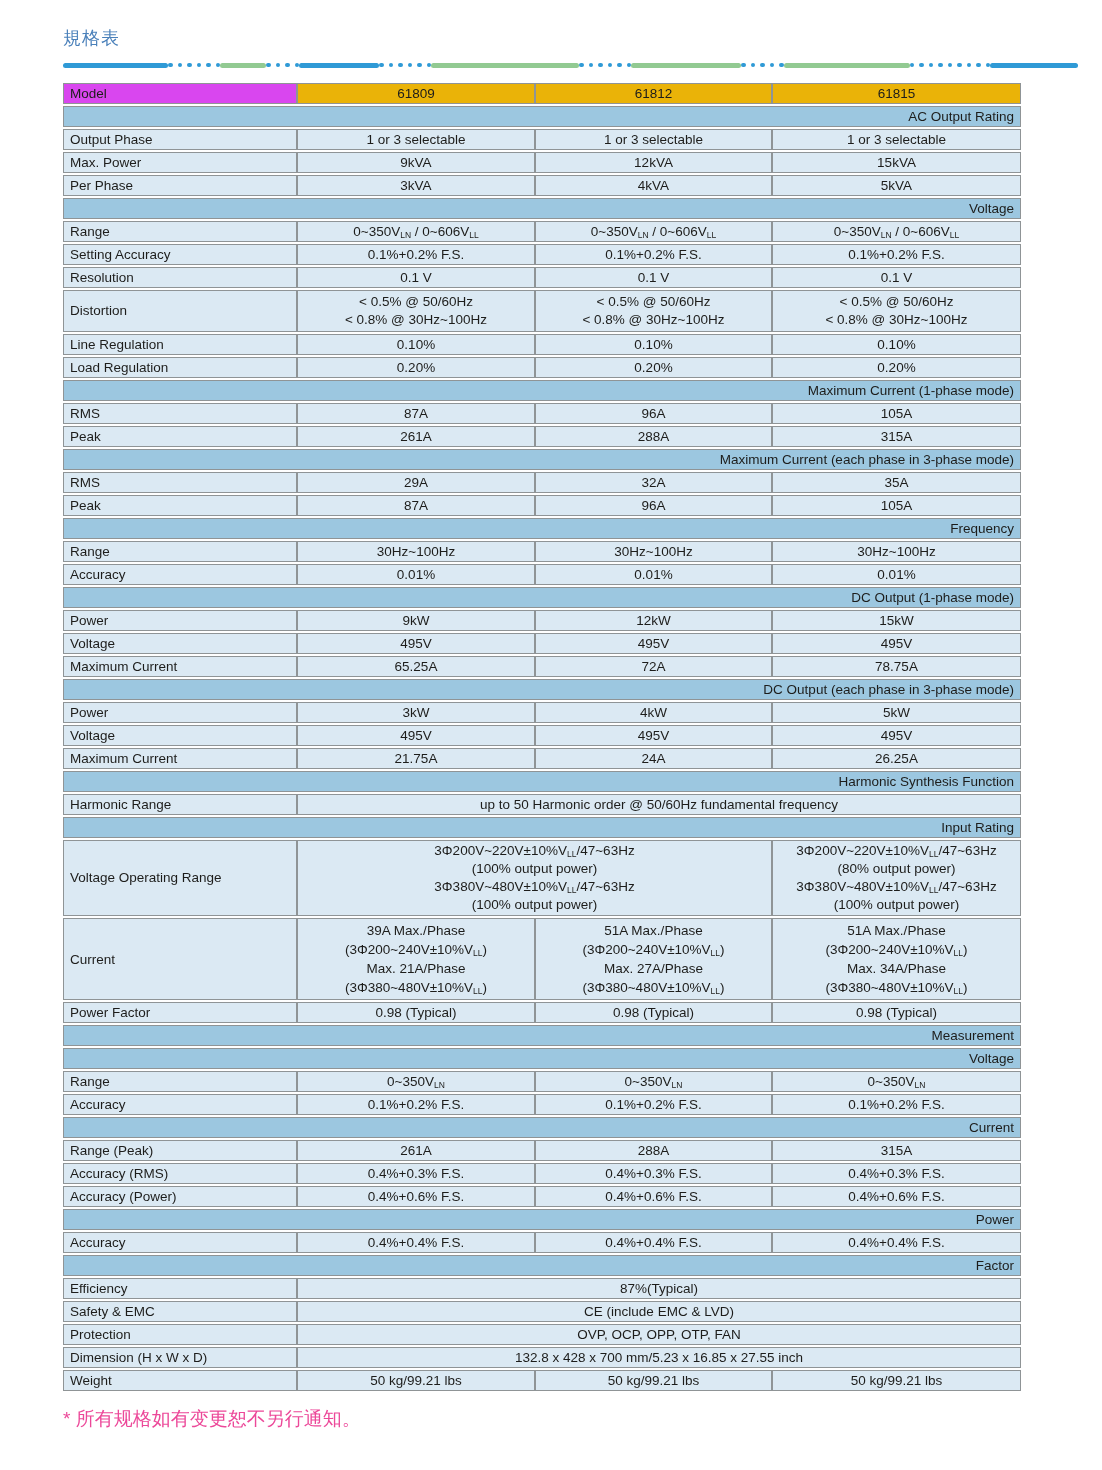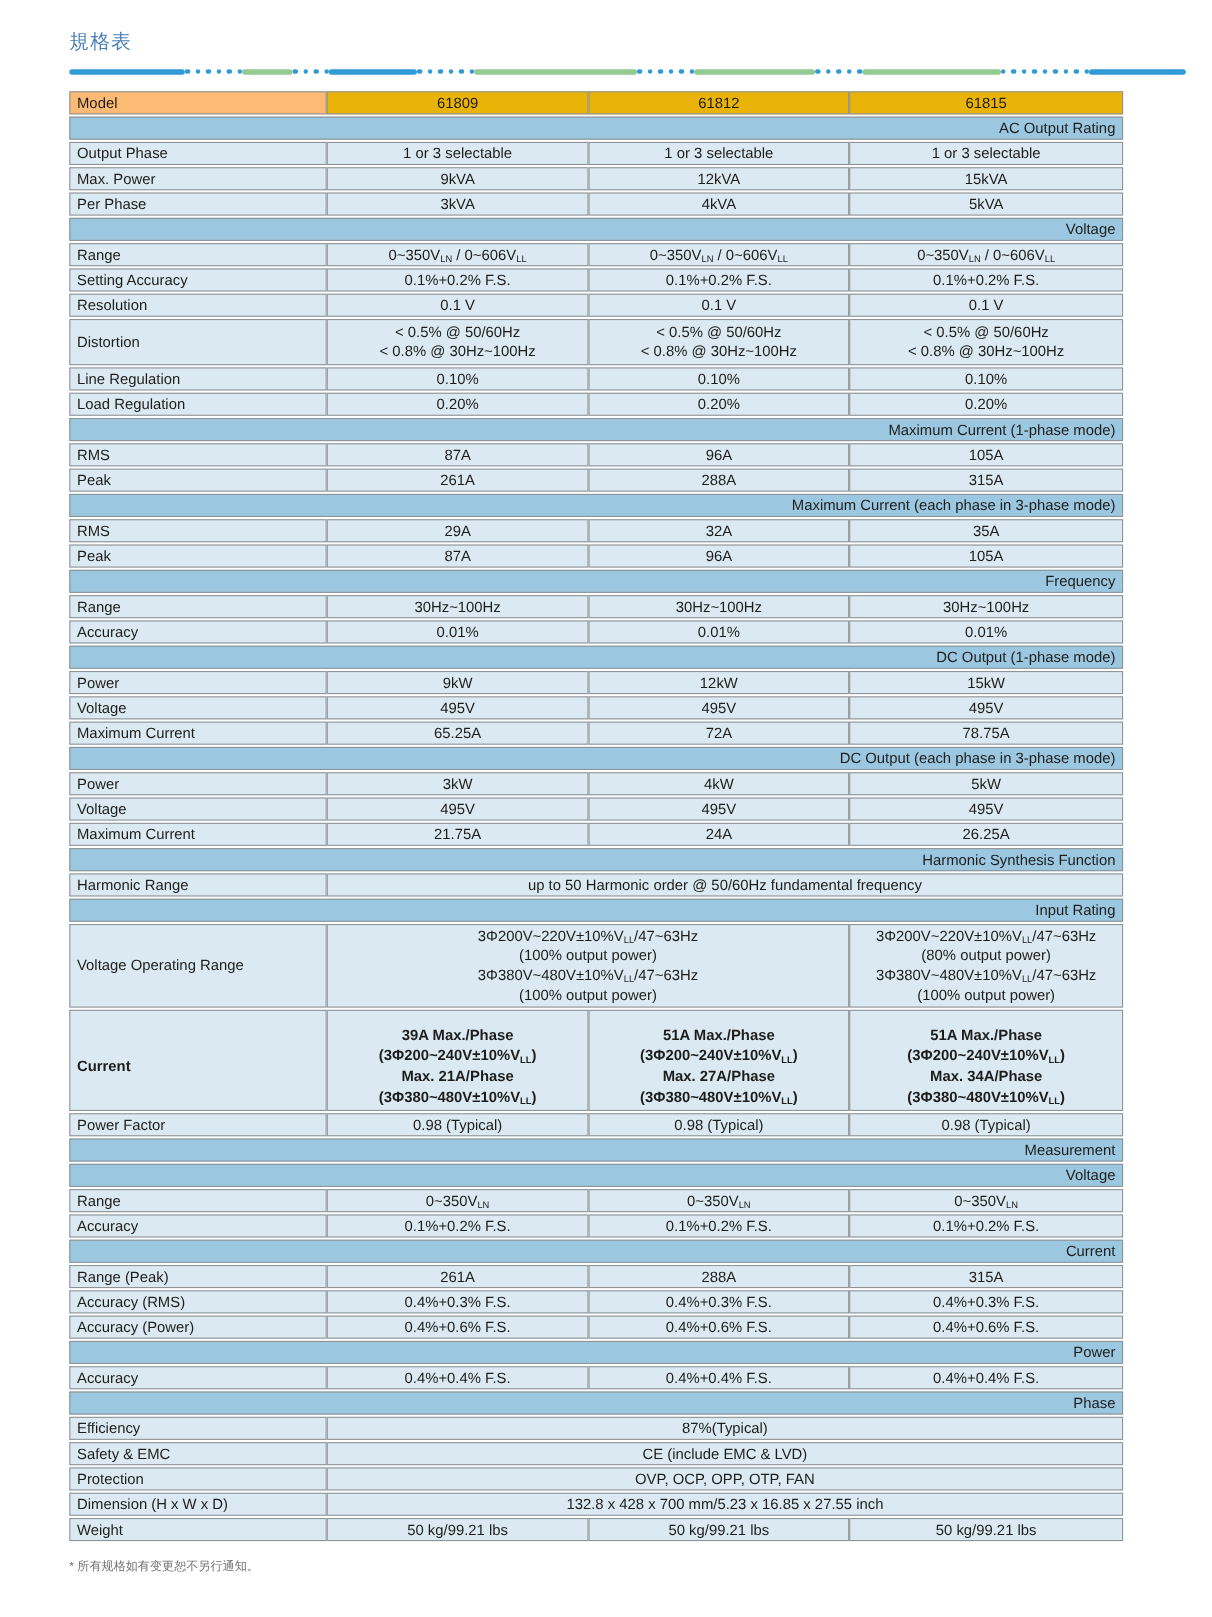--- a/index.html
+++ b/index.html
@@ -25,27 +25,27 @@
     background:#ffffff;
   }
   table.spec td{
     border:1px solid #8f9496;
     font-size:13.5px;line-height:19px;height:19px;
     overflow:hidden;white-space:normal;
   }
   td.label-cell{background:#dbe9f3;text-align:left;padding:0 6px;}
   td.value-cell{background:#dbe9f3;text-align:center;padding:0 4px;}
   td.header-cell{background:#9cc7e0;text-align:right;padding:0 6px;}
-  td.model-label{background:#fdba74;text-align:left;padding:0 6px;margin-left:22px;}
+  td.model-label{background:#d946ef;text-align:left;padding:0 6px;margin-left:22px;}
   td.model-value{background:#eab308;text-align:center;padding:0 4px;}
   tr.lines2 td{height:auto;line-height:18px;padding-top:2px;padding-bottom:2px;}
   tr.lines4a td{height:auto;line-height:18px;padding-top:1px;padding-bottom:1px;}
-  tr.lines4b td{height:auto;line-height:19px;padding-top:12px;padding-bottom:2px;font-weight:bold;}
+  tr.lines4b td{height:auto;line-height:19px;padding-top:2px;padding-bottom:2px;}
   sub{font-size:8.5px;line-height:0;vertical-align:-2px;letter-spacing:0;text-align:center;}
-  .footnote{font-size:11px;color:#737373;margin-top:13px;}
+  .footnote{font-size:19px;color:#ec4899;margin-top:13px;}
 </style>
 </head>
 <body>
 
 <div class="page">
   <h1 class="page-title">規格表</h1>
 
   <div class="divider">
       <span class="seg-bar" style="width: 105px; background: rgb(47, 154, 214);"></span>
       <span class="seg-dots">
@@ -334,21 +334,21 @@
         <tr>
           <td class="header-cell" colspan="4">Power</td>
         </tr>
         <tr>
           <td class="label-cell">Accuracy</td>
           <td class="value-cell">0.4%+0.4% F.S.</td>
           <td class="value-cell">0.4%+0.4% F.S.</td>
           <td class="value-cell">0.4%+0.4% F.S.</td>
         </tr>
         <tr>
-          <td class="header-cell" colspan="4">Phase</td>
+          <td class="header-cell" colspan="4">Factor</td>
         </tr>
         <tr>
           <td class="label-cell">Efficiency</td>
           <td class="value-cell" colspan="3">87%(Typical)</td>
         </tr>
         <tr>
           <td class="label-cell">Safety &amp; EMC</td>
           <td class="value-cell" colspan="3">CE (include EMC &amp; LVD)</td>
         </tr>
         <tr>

